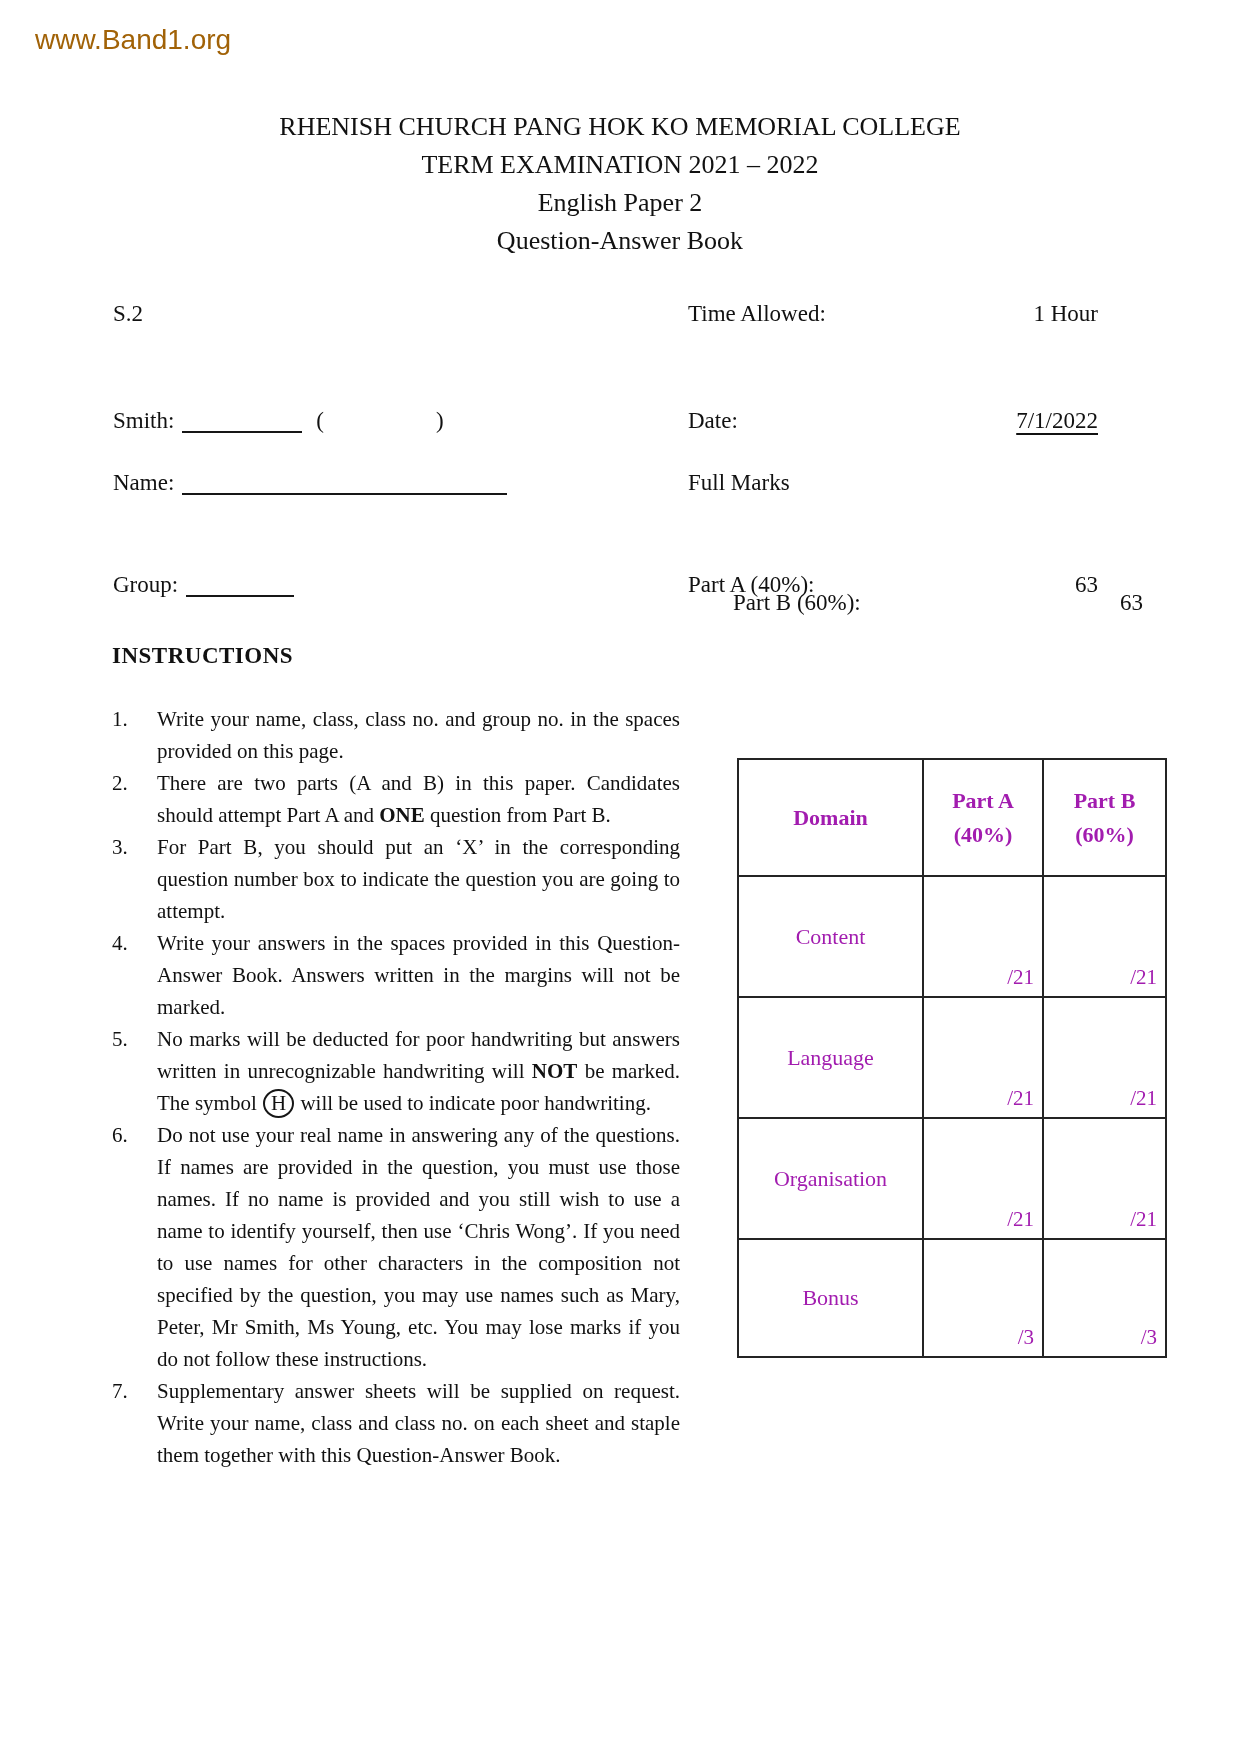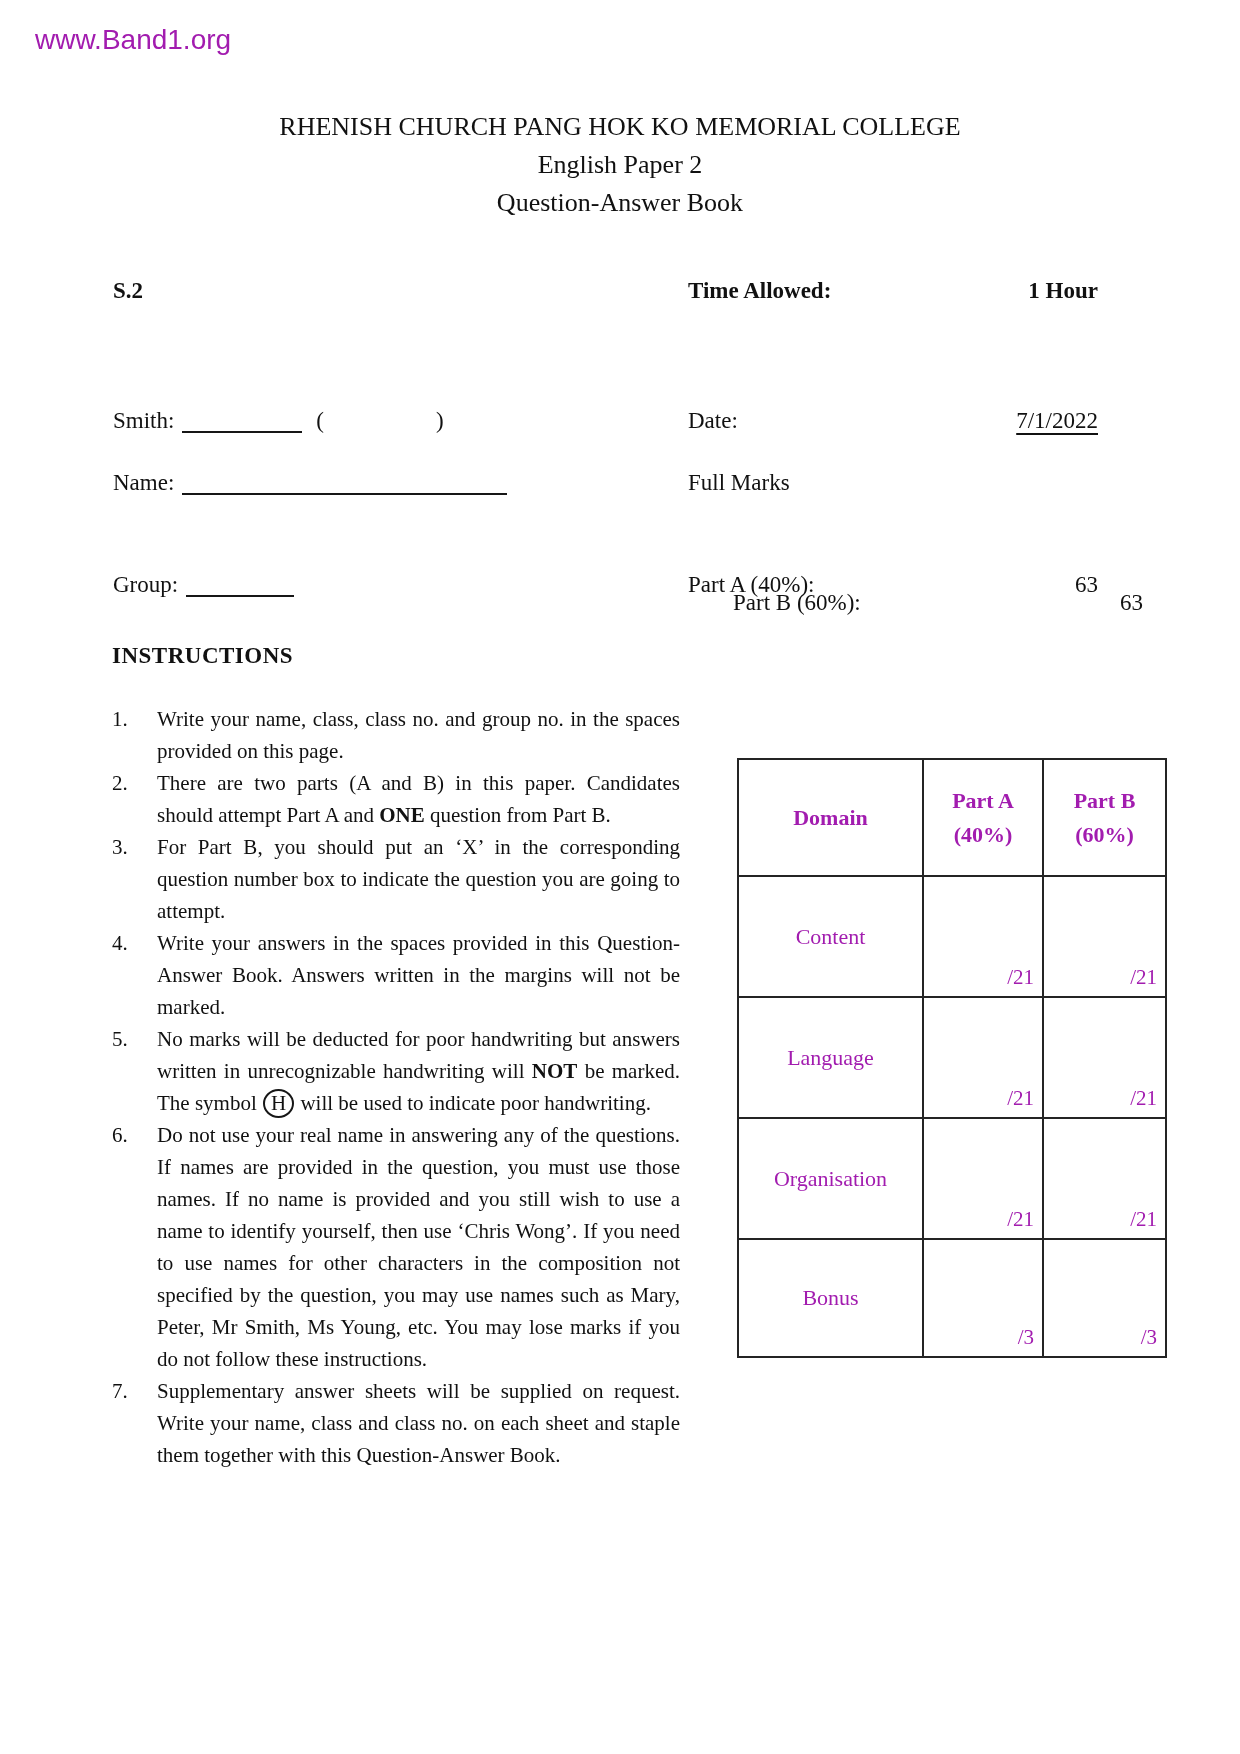--- a/index.html
+++ b/index.html
@@ -5,27 +5,27 @@
   * { margin:0; padding:0; box-sizing:border-box; }
   html, body { background:#ffffff; }
   .page {
     position:relative; width:1240px; height:1754px; margin:0 auto;
     background:#ffffff; color:#111;
     font-family:"Liberation Serif", serif;
     overflow:hidden;
   }
   .brand {
     position:absolute; left:35px; top:24px;
-    font-family:"Liberation Sans", sans-serif; font-size:28px; color:#a21caf;
+    font-family:"Liberation Sans", sans-serif; font-size:28px; color:#a16207;
   }
   .title-block { position:absolute; left:0; right:0; top:108px; text-align:center; }
   .title-line { font-size:26px; line-height:38px; }
 
   .info-row { position:absolute; left:0; right:0; height:34px; font-size:23px; }
-  .row-1 { top:278px;font-weight:bold; } .row-2 { top:408px; } .row-3 { top:470px; }
+  .row-1 { top:301px; } .row-2 { top:408px; } .row-3 { top:470px; }
   .row-4 { top:532px;margin-top:40px; } .row-5 { top:590px;margin-left:45px; }
   .cell-left  { position:absolute; left:113px; white-space:nowrap; }
   .cell-mid   { position:absolute; left:688px; white-space:nowrap; }
   .cell-val   { position:absolute; left:880px; width:218px; text-align:right; white-space:nowrap; }
   .blank {
     display:inline-block; border-bottom:2px solid #161616;
     height:8px; vertical-align:-5px;
   }
   .blank-class { width:120px; margin-left:8px; }
   .blank-name  { width:325px; margin-left:8px; }
@@ -71,20 +71,21 @@
 </style>
 </head>
 <body>
 
 <div class="page">
 
   <div class="brand">www.Band1.org</div>
 
   <div class="title-block">
     <div class="title-line">RHENISH CHURCH PANG HOK KO MEMORIAL COLLEGE</div>
+    <div class="title-line">TERM EXAMINATION 2021 – 2022</div>
     <div class="title-line">English Paper 2</div>
     <div class="title-line">Question-Answer Book</div>
   </div>
 
   <div class="info-row row-1">
     <span class="cell-left">S.2</span>
     <span class="cell-mid">Time Allowed:</span>
     <span class="cell-val">1 Hour</span>
   </div>
 

